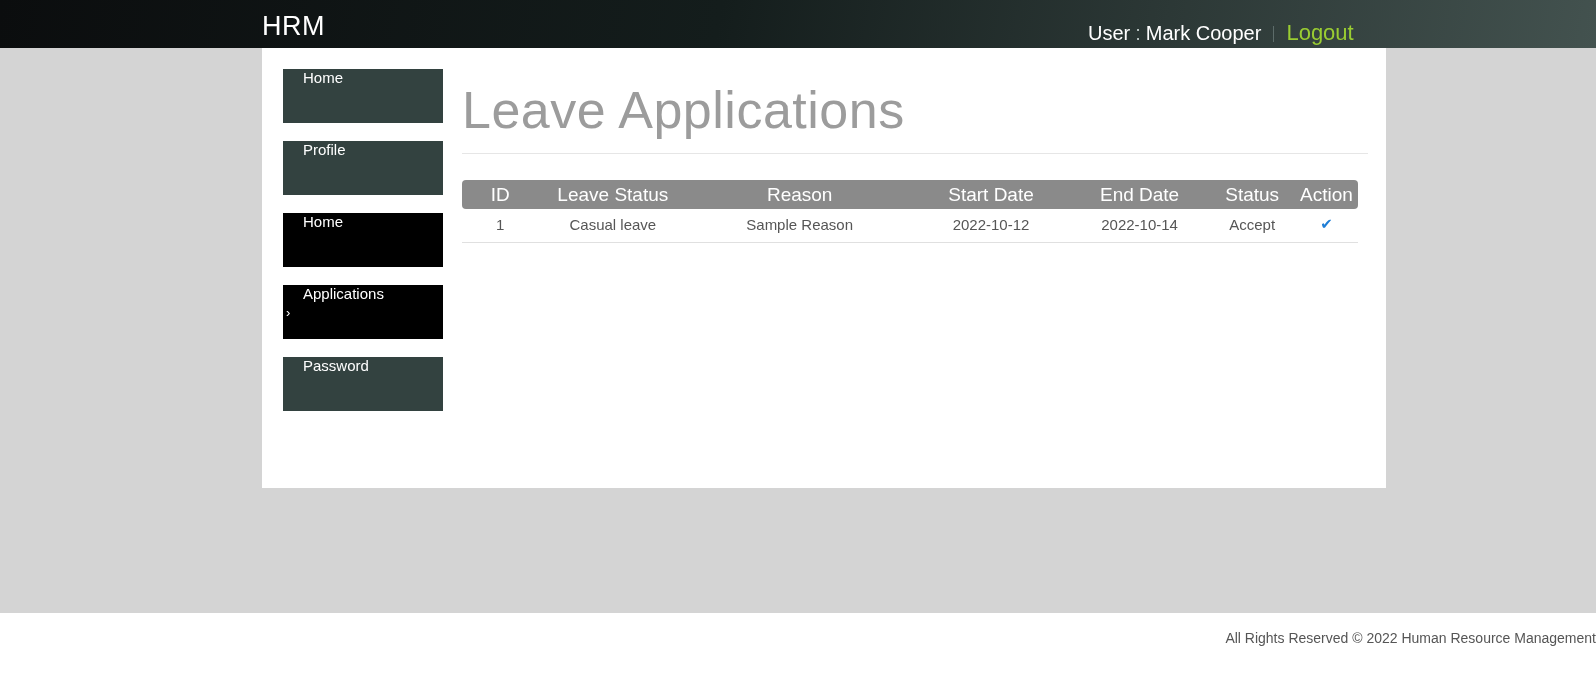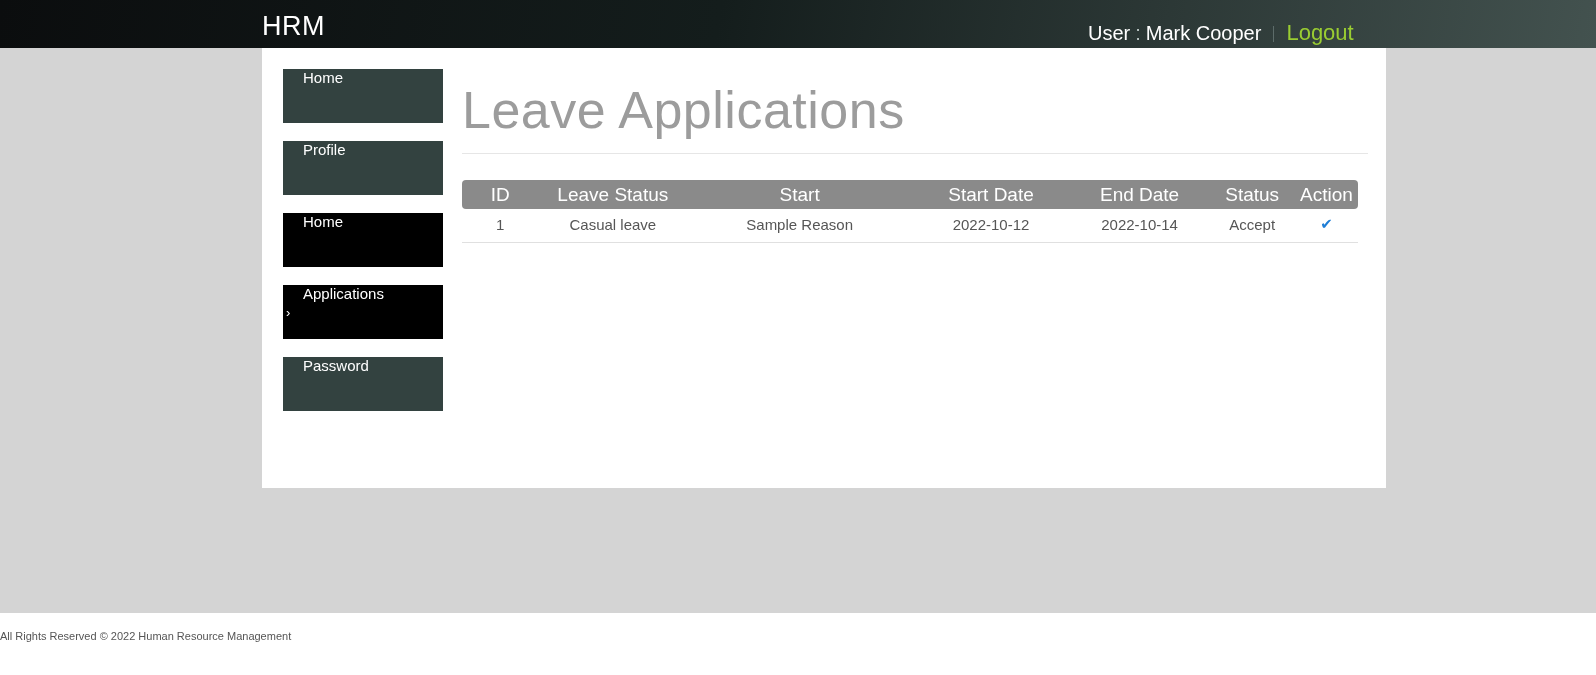--- a/index.html
+++ b/index.html
@@ -107,22 +107,22 @@
     font-size:15px;padding:6px 0 9px 0;
     border-bottom:1px solid #e0e0e0;
   }
   .col-id{width:8.5%;} .col-leave-status{width:16.5%;} .col-reason{width:25%;}
   .col-start-date{width:17.5%;} .col-end-date{width:15.5%;}
   .col-status{width:9.5%;} .col-action{width:7%;}
   .check{color:var(--check-color);font-size:15px;font-weight:bold;cursor:pointer;}
   
   .footer{
     position:absolute;top:613px;left:0;width:1596px;height:62px;
-    background:#ffffff;text-align:left;padding-top:17px;
-    color:#555555;font-size:11px;
+    background:#ffffff;text-align:right;padding-top:17px;
+    color:#555555;font-size:14px;
   }
 </style>
 </head>
 <body>
 
 <header class="topbar">
   <div class="brand">HRM</div>
   <div class="topbar-right">
     <span class="user-info"><span>User</span><span class="colon">:</span><span>Mark Cooper</span></span>
     <span class="user-sep"></span>
@@ -153,21 +153,21 @@
       </nav>
 
     <main class="content">
       <h1 class="page-title">Leave Applications</h1>
       <hr class="title-divider">
       <table class="leave-table">
         <thead>
           <tr id="thead-row">
               <th class="col-id">ID</th>
               <th class="col-leave-status">Leave Status</th>
-              <th class="col-reason">Start</th>
+              <th class="col-reason">Reason</th>
               <th class="col-start-date">Start Date</th>
               <th class="col-end-date">End Date</th>
               <th class="col-status">Status</th>
               <th class="col-action">Action</th>
             </tr>
         </thead>
         <tbody id="table-body">
             <tr>
               <td>1</td>
               <td>Casual leave</td>

